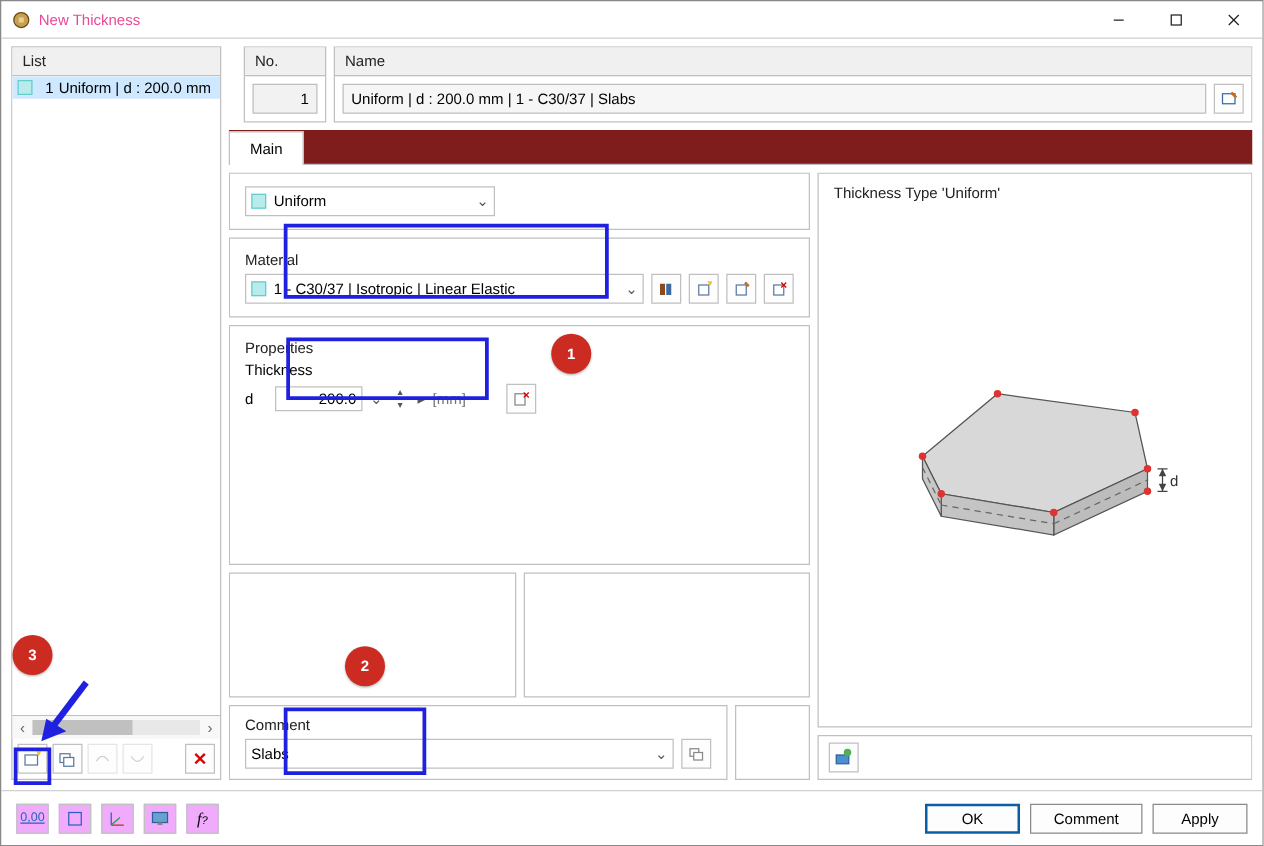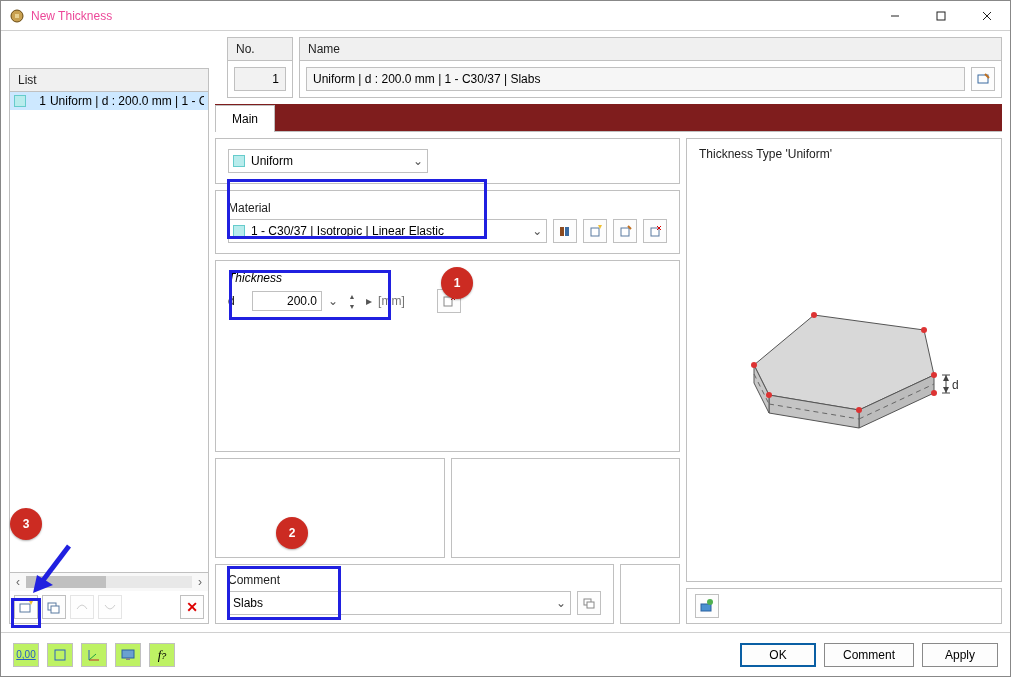--- a/index.html
+++ b/index.html
@@ -9,21 +9,21 @@
   
   .titlebar { height: 30px; display: flex; align-items: center; padding: 0 0 0 8px; border-bottom: 1px solid #d0d0d0; }
   .titlebar .app-icon { width: 16px; height: 16px; margin-right: 6px; }
   .titlebar .title { flex: 1; color: #ec4899; }
   .titlebar .win-btn { width: 46px; height: 30px; display: flex; align-items: center; justify-content: center; }
 
   
   .body-area { flex: 1; display: flex; padding: 6px 8px 8px 8px; gap: 6px; overflow: hidden; }
 
   
-  .left-panel { width: 200px; display: flex; flex-direction: column; border: 1px solid #c0c0c0; margin-top: 31px; }
+  .left-panel { width: 168px; display: flex; flex-direction: column; border: 1px solid #c0c0c0; }
   .panel-header { background: #f0f0f0; padding: 4px 8px; color: #222; border-bottom: 1px solid #c0c0c0; font-weight: 500; }
   .list-body { flex: 1; background: #fff; overflow: hidden; position: relative; }
   .list-row { display: flex; align-items: center; height: 18px; padding: 0 4px; gap: 4px; }
   .list-row.selected { background: #cde8ff; }
   .swatch { width: 12px; height: 12px; background: #b8ecec; border: 1px solid #6cc; flex-shrink: 0; }
   .list-row .num { width: 18px; text-align: right; }
   .list-row .txt { white-space: nowrap; overflow: hidden; text-overflow: clip; }
 
   .left-bottom { border-top: 1px solid #c0c0c0; }
   .hscroll-row { display: flex; align-items: center; height: 18px; background: #f8f8f8; }
@@ -65,21 +65,21 @@
 
   .section-label { color: #222; margin-bottom: 4px; font-weight: 500; }
   .inner-pad { padding: 10px 12px; }
 
   .select-field { height: 24px; border: 1px solid #c0c0c0; background: #fff; display: flex; align-items: center; padding: 0 4px; gap: 6px; }
   .select-field .sel-text { flex: 1; }
   .chev { color: #555; }
 
   .mat-row { display: flex; gap: 6px; align-items: flex-start; }
   .prop-row { display: flex; align-items: center; gap: 6px; }
-  .prop-row .label-col { width: 100px; font-style: italic; }
+  .prop-row .label-col { width: 100px; }
   .prop-row .sym-col { width: 18px; }
   .num-input { width: 70px; height: 20px; border: 1px solid #c0c0c0; text-align: right; padding: 0 4px; }
   .stepper { width: 16px; height: 20px; display: flex; flex-direction: column; }
   .stepper div { flex: 1; display: flex; align-items: center; justify-content: center; font-size: 7px; color: #555; }
   .unit { color: #737373; }
 
   .lower-split { display: flex; gap: 6px; }
   .lower-box { flex: 1; height: 100px; border: 1px solid #c0c0c0; }
 
   .comment-row-outer { display: flex; gap: 6px; align-items: stretch; }
@@ -88,21 +88,21 @@
   .preview-head { padding: 8px 12px; color: #222; }
   .preview-canvas { flex: 1; display: flex; align-items: center; justify-content: center; }
 
   .preview-tools { height: 36px; border: 1px solid #c0c0c0; display: flex; align-items: center; padding: 0 8px; }
 
   
   .bottom-row { height: 44px; display: flex; align-items: center; padding: 0 12px; gap: 8px; border-top: 1px solid #d0d0d0; }
   .bottom-row .spacer { flex: 1; }
   .btn { height: 24px; padding: 0 18px; border: 1px solid #8a8a8a; background: #fdfdfd; min-width: 76px; display: flex; align-items: center; justify-content: center; }
   .btn.primary { border: 2px solid #0a5fa4; }
-  .mini-btn { width: 26px; height: 24px; border: 1px solid #c0c0c0; background: #bef264; display: flex; align-items: center; justify-content: center; }
+  .mini-btn { width: 26px; height: 24px; border: 1px solid #c0c0c0; background: #f0abfc; display: flex; align-items: center; justify-content: center; }
 
   
   .blue-highlight { position: absolute; border: 3px solid #2020e0; pointer-events: none; }
   .badge { position: absolute; width: 32px; height: 32px; border-radius: 50%; background: #cc2b22; color: #fff; font-size: 18px; font-weight: 600; display: flex; align-items: center; justify-content: center; pointer-events: none; box-shadow: 0 1px 2px rgba(0,0,0,.3); }
   .arrow-annot { position: absolute; pointer-events: none; }
 
 </style>
 </head>
 <body>
 
@@ -262,20 +262,21 @@
                       <line x1="9" y1="2" x2="13" y2="6" stroke="#d00"></line>
                       <line x1="13" y1="2" x2="9" y2="6" stroke="#d00"></line>
                     </svg>
                 </div>
               </div>
             </div>
           </div>
 
           <div class="group" style="flex:1">
             <div class="inner-pad">
+              <div class="section-label">Properties</div>
               <div class="prop-row" style="margin-bottom:4px">
                 <span class="label-col">Thickness</span>
               </div>
               <div class="prop-row">
                 <span class="sym-col">d</span>
                 <input class="num-input" value="200.0" style="">
                 <span class="chev">⌄</span>
                 <div class="stepper">
                     <div>▲</div>
                     <div>▼</div>

